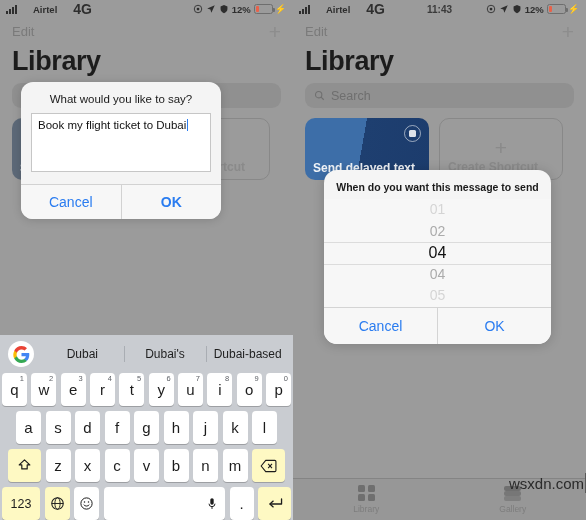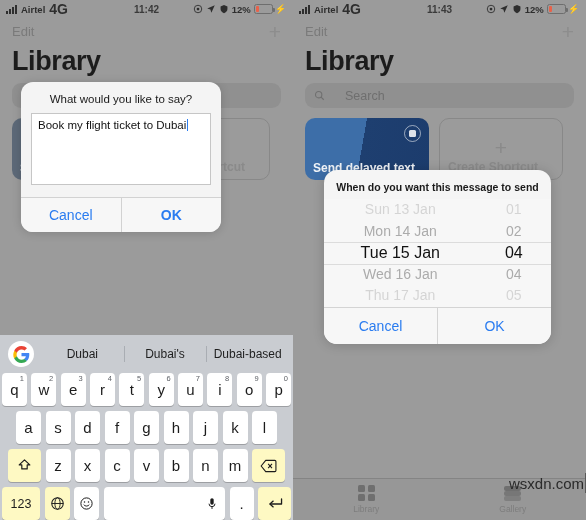--- a/index.html
+++ b/index.html
@@ -19,21 +19,21 @@
   }
 
   
   .statusbar {
     position: relative; height: 18px;
     display: flex; align-items: center;
     padding: 0 6px;
     font-size: 9.5px; color: #3a3a3a;
     background: #9b9b9b;
   }
-  .sb-left { display: flex; align-items: center; gap: 4px; }
+  .sb-left { display: flex; align-items: center; gap: 16px; }
   .sb-center { position: absolute; left: 0; right: 0; text-align: center; font-size: 10px; font-weight: 600; color: #3a3a3a; }
   .sb-right { margin-left: auto; display: flex; align-items: center; gap: 3px; position: relative; z-index: 2; }
   .bars { display: flex; align-items: flex-end; gap: 1px; height: 9px; }
   .bars i { display:block; width: 2px; background: #2e2e2e; }
   .bars i:nth-child(1){height:3px;} .bars i:nth-child(2){height:5px;}
   .bars i:nth-child(3){height:7px;} .bars i:nth-child(4){height:9px;}
   .carrier { font-size: 9.5px; font-weight: 600; color:#2e2e2e; }
   .net { font-size: 14px; font-weight: 600; color:#2e2e2e; }
   .sb-icon { width: 10px; height: 10px; color: #2e2e2e; display:block; }
   .batt-pct { font-size: 9.5px; font-weight: 600; color:#2e2e2e; }
@@ -52,21 +52,21 @@
   .navbar { height: 26px; display:flex; align-items:center; padding: 0 12px; }
   .nav-edit { font-size: 13px; color: #7a7a7a; }
   .nav-plus { margin-left:auto; font-size: 21px; line-height:1; color: #8d8d8d; font-weight: 300; }
 
   .page-title { padding: 2px 12px 6px; font-size: 27px; font-weight: bold; color: #1c1c1c; letter-spacing: -0.4px; }
 
   
   .searchbar {
     margin: 0 12px; height: 25px; border-radius: 9px;
     background: rgba(135,135,135,0.55);
-    display:flex; align-items:center; gap:20px; padding: 0 9px;
+    display:flex; align-items:center; gap:6px; padding: 0 9px;
   }
   .search-ico { width: 11px; height: 11px; color:#707070; }
   .search-ph { font-size: 12.5px; color: #6f6f6f; }
 
   
   .cards { display:flex; gap:10px; padding: 10px 12px 0; }
   .card {
     width: 124px; height: 62px; border-radius: 10px; position: relative; overflow:hidden;
   }
   .card-shortcut { background: linear-gradient(100deg, #3d6ea8 0%, #3d6ea8 46%, #1e3f70 46%, #1c3c6d 100%); }
@@ -88,21 +88,21 @@
 
   
   .alert {
     position:absolute; z-index: 30;
     background: #f4f4f4; border-radius: 12px;
     box-shadow: 0 1px 10px rgba(0,0,0,0.16);
     overflow: hidden;
   }
   .alert-title { text-align:center; font-size: 11.5px; color:#1a1a1a; padding: 11px 10px 8px; }
   .alert-field {
-    margin: 0 10px 12px; height: 72px; background:#fff; border:1px solid #c6c6c6;
+    margin: 0 10px 12px; height: 59px; background:#fff; border:1px solid #c6c6c6;
     padding: 5px 6px; font-size: 11.5px; color:#111; position:relative;
   }
   .caret { display:inline-block; width:1.2px; height:12px; background:#2a7cf0; vertical-align:-2px; margin-left:1px; }
   .alert-actions { display:flex; border-top: 1px solid #d2d2d2; }
   .alert-btn {
     flex:1; text-align:center; font-size: 14px; color:#2a7cf0;
     padding: 9px 0; background: #f7f7f7;
   }
   .alert-btn + .alert-btn { border-left: 1px solid #d2d2d2; }
   .alert-btn.bold { font-weight: 600; }
@@ -201,21 +201,20 @@
       <div class="sb-left">
         <span class="bars">
             <i></i>
             <i></i>
             <i></i>
             <i></i>
           </span>
         <span class="carrier">Airtel</span>
         <span class="net">4G</span>
       </div>
-      <div class="sb-center">11:42</div>
       <div class="sb-right">
         <svg class="sb-icon" viewBox="0 0 16 16">
             <circle cx="8" cy="8" r="6" fill="none" stroke="currentColor" stroke-width="1.4"></circle>
             <circle cx="8" cy="8" r="2.2" fill="currentColor"></circle>
           </svg>
         <svg class="sb-icon" viewBox="0 0 16 16">
             <path d="M14 2 2 7.2l5 1.6 1.6 5z" fill="currentColor"></path>
           </svg>
         <svg class="sb-icon" viewBox="0 0 16 16">
             <path d="M8 1.5 13.5 4v4c0 3.3-2.4 5.6-5.5 6.6C4.9 13.6 2.5 11.3 2.5 8V4z" fill="currentColor"></path>
@@ -469,27 +468,20 @@
             <i></i>
             <i></i>
           </span>
         <span class="tab-label">Gallery</span>
       </div>
     </div>
 
     <div class="sheet" style="left:31px; top:170px; width:227px;">
       <div class="sheet-title">When do you want this message to send</div>
       <div class="picker">
-        <div class="pcol date">
-          <div class="prow r0">Sun 13 Jan</div>
-          <div class="prow r1">Mon 14 Jan</div>
-          <div class="prow sel">Tue 15 Jan</div>
-          <div class="prow r3">Wed 16 Jan</div>
-          <div class="prow r4">Thu 17 Jan</div>
-        </div>
         <div class="pcol">
           <div class="prow r0">01</div>
           <div class="prow r1">02</div>
           <div class="prow sel">04</div>
           <div class="prow r3">04</div>
           <div class="prow r4">05</div>
         </div>
         <div class="pick-band"></div>
       </div>
       <div class="sheet-actions">

